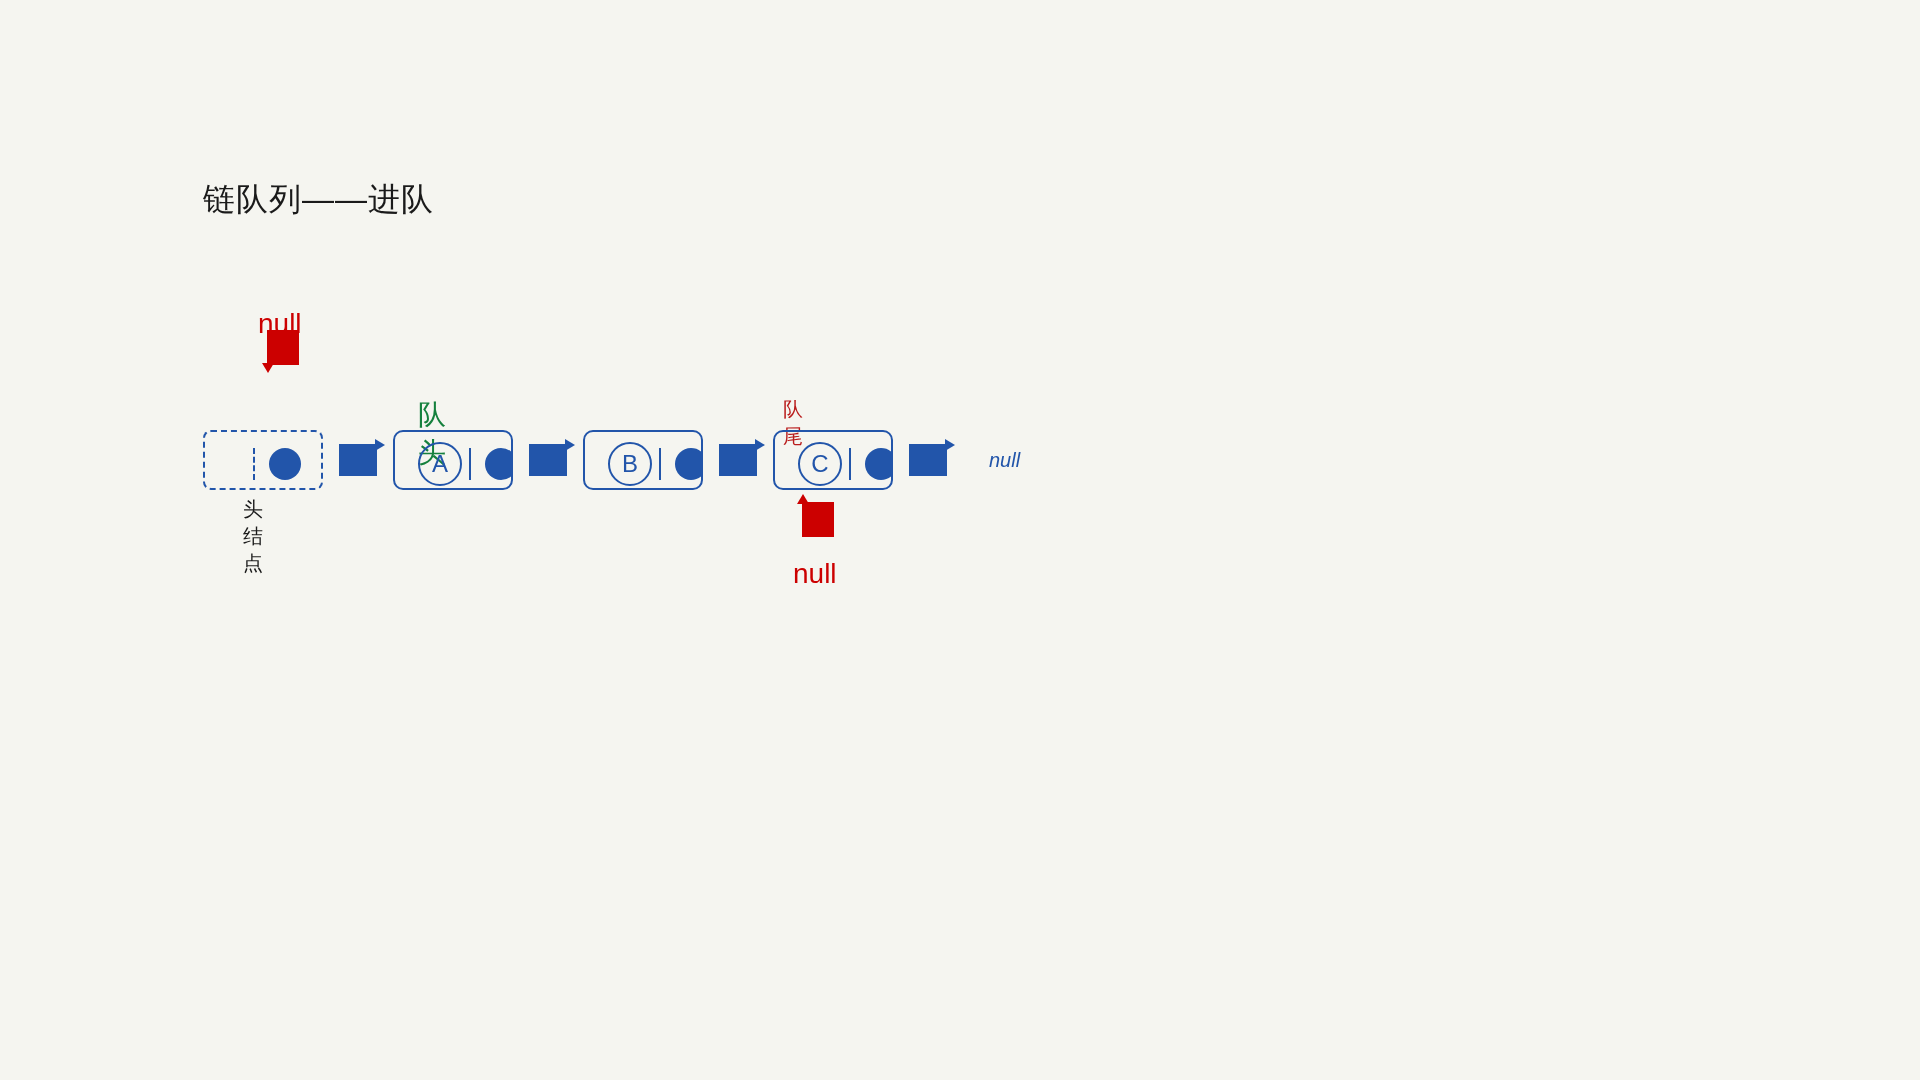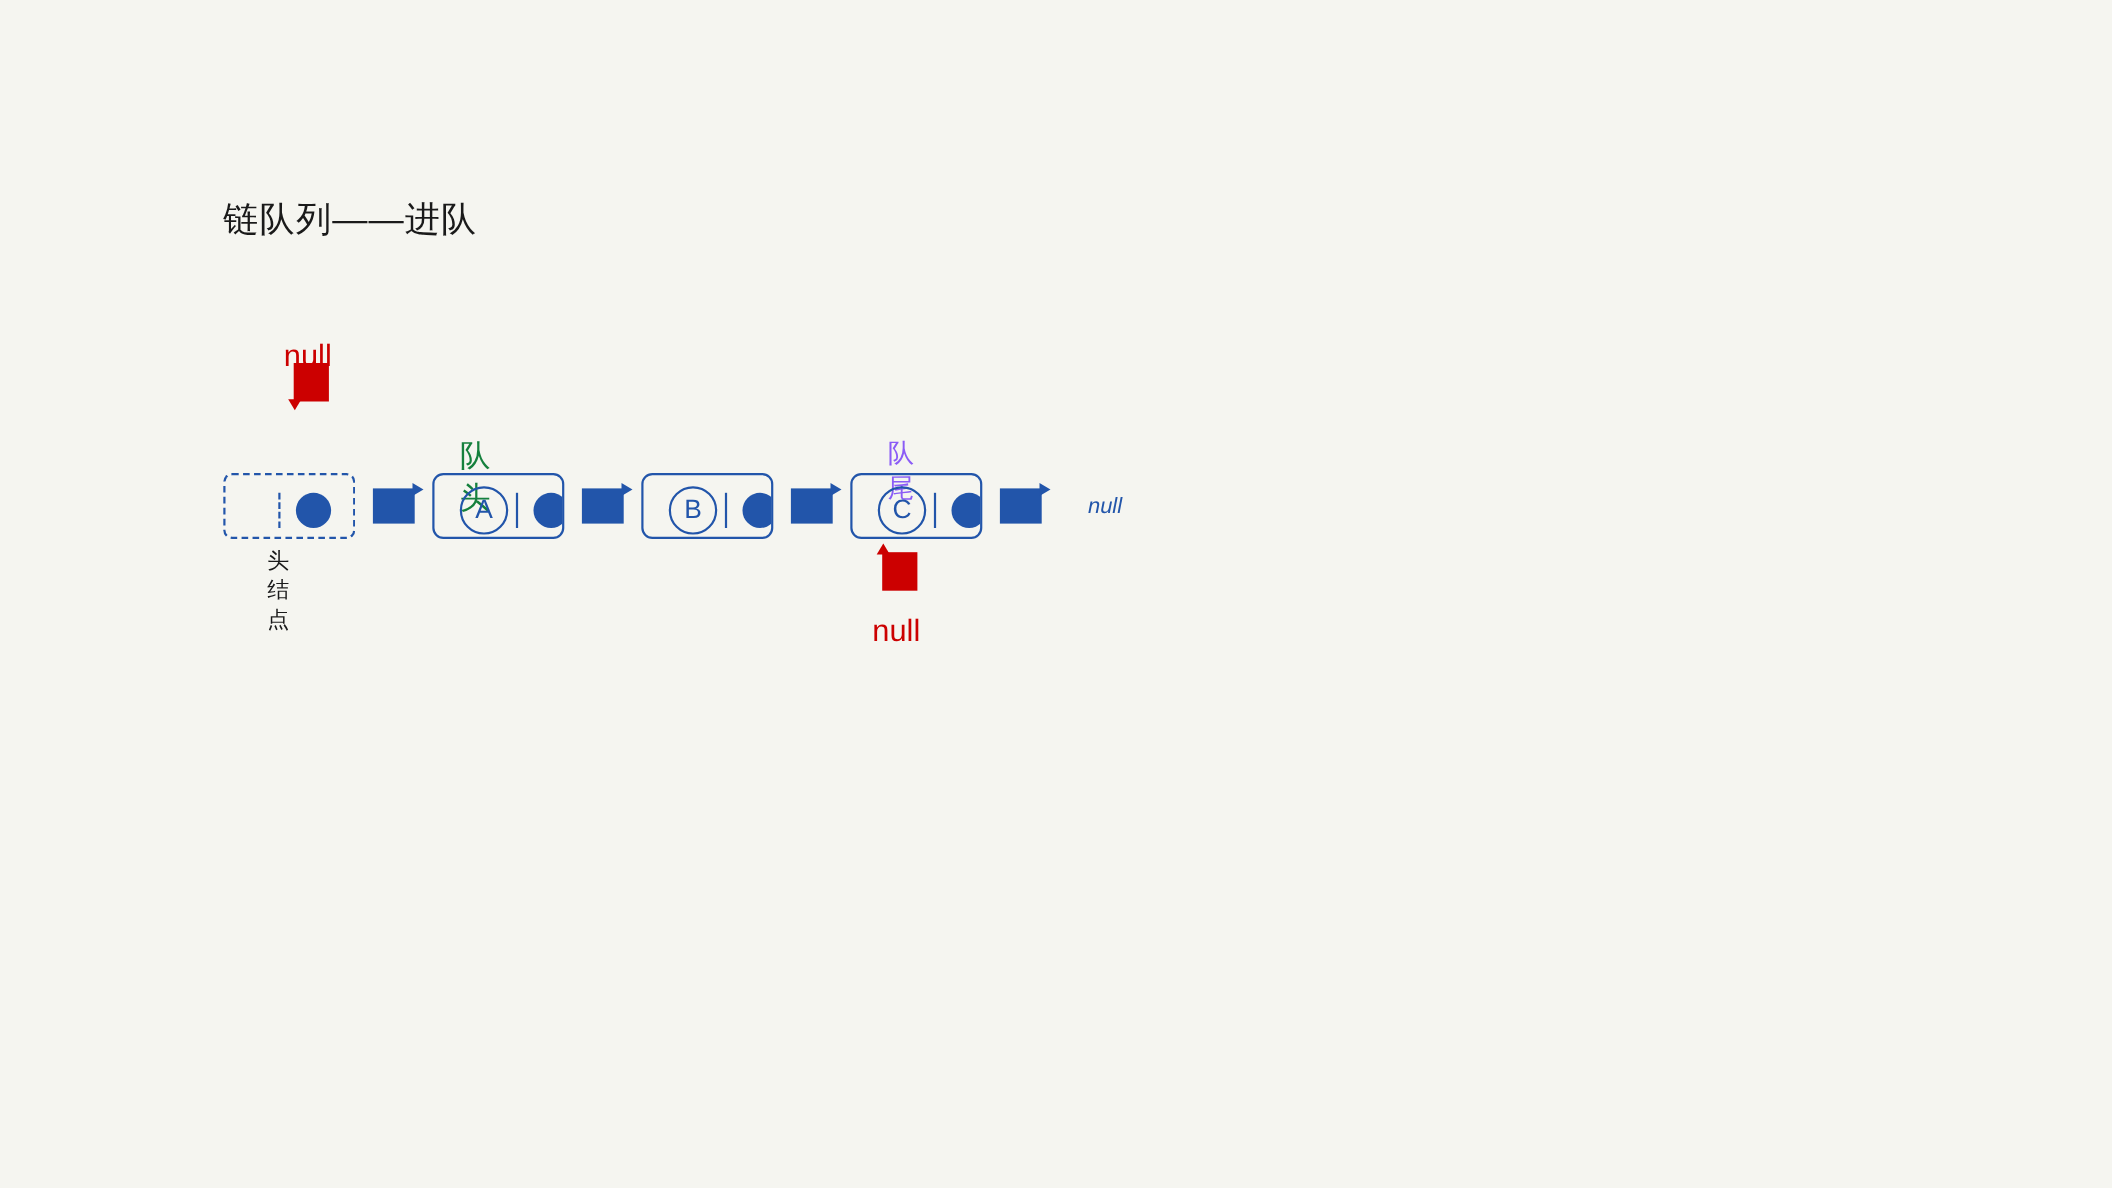--- a/index.html
+++ b/index.html
@@ -98,23 +98,23 @@
       top: 88px;
       left: 215px;
       color: #15803d;
       font-size: 28px;
     }
 
     
     .queue-tail-label {
       position: absolute;
       top: 88px;
-      left: 604px;
-      color: #8b5cf6;
-      font-size: 24px;
+      left: 580px;
+      color: #b91c1c;
+      font-size: 20px;
     }
 
     
     .nodes-row {
       position: absolute;
       top: 120px;
       left: 0px;
       display: flex;
       align-items: center;
     }

